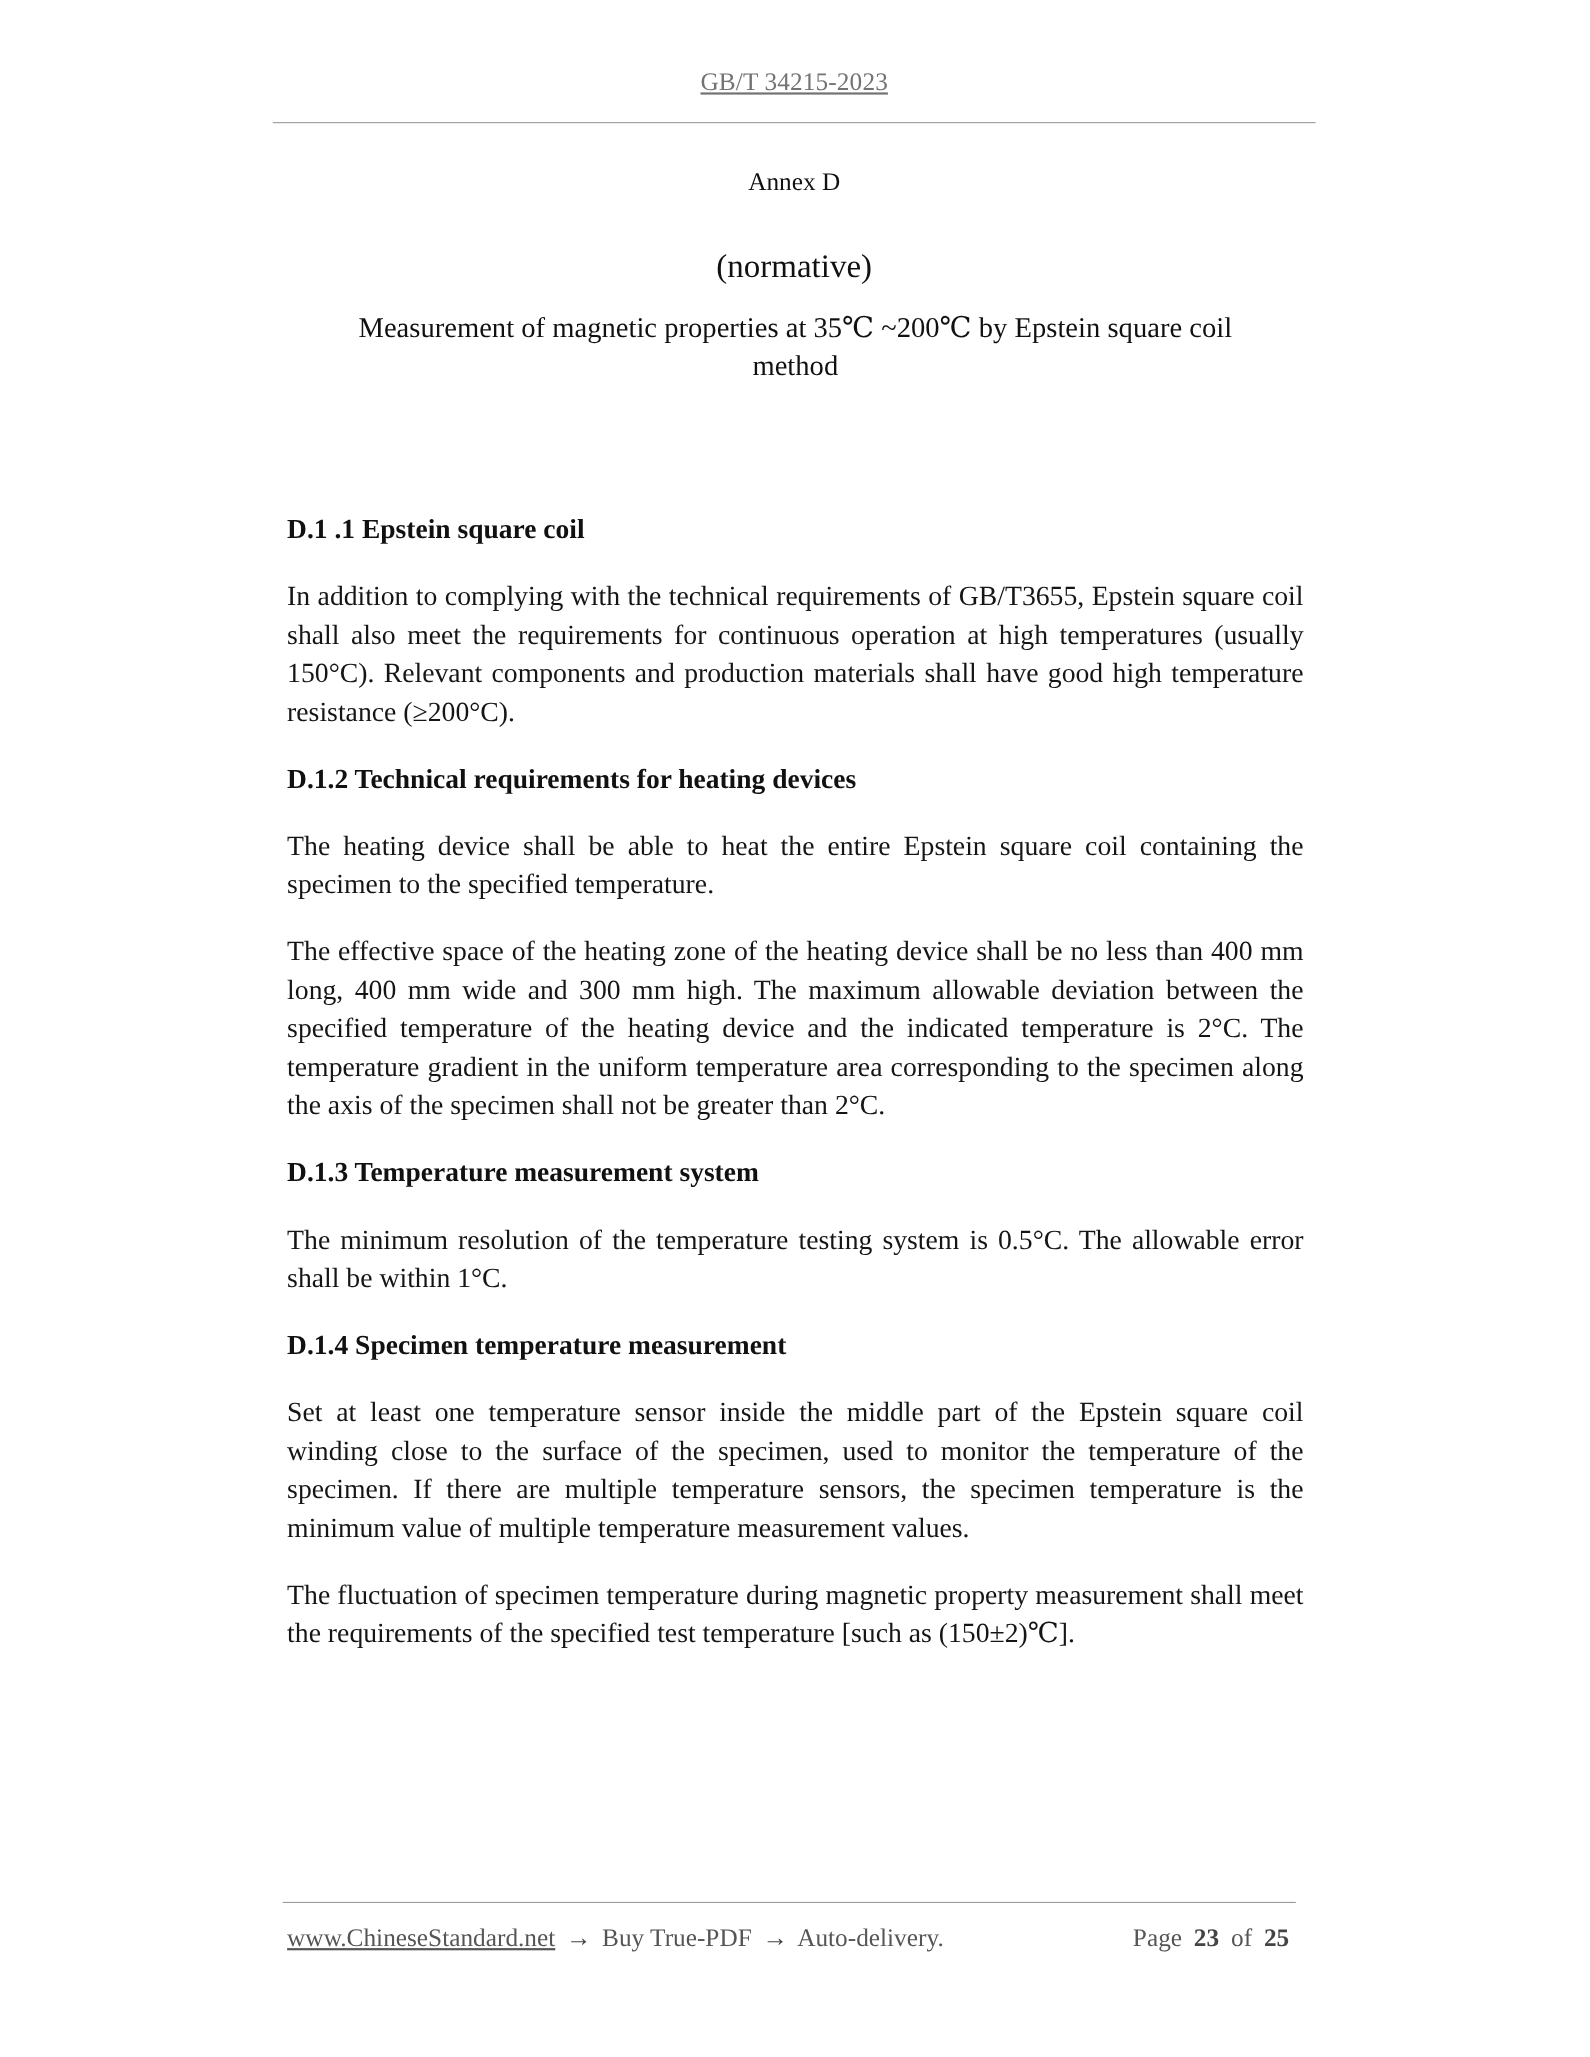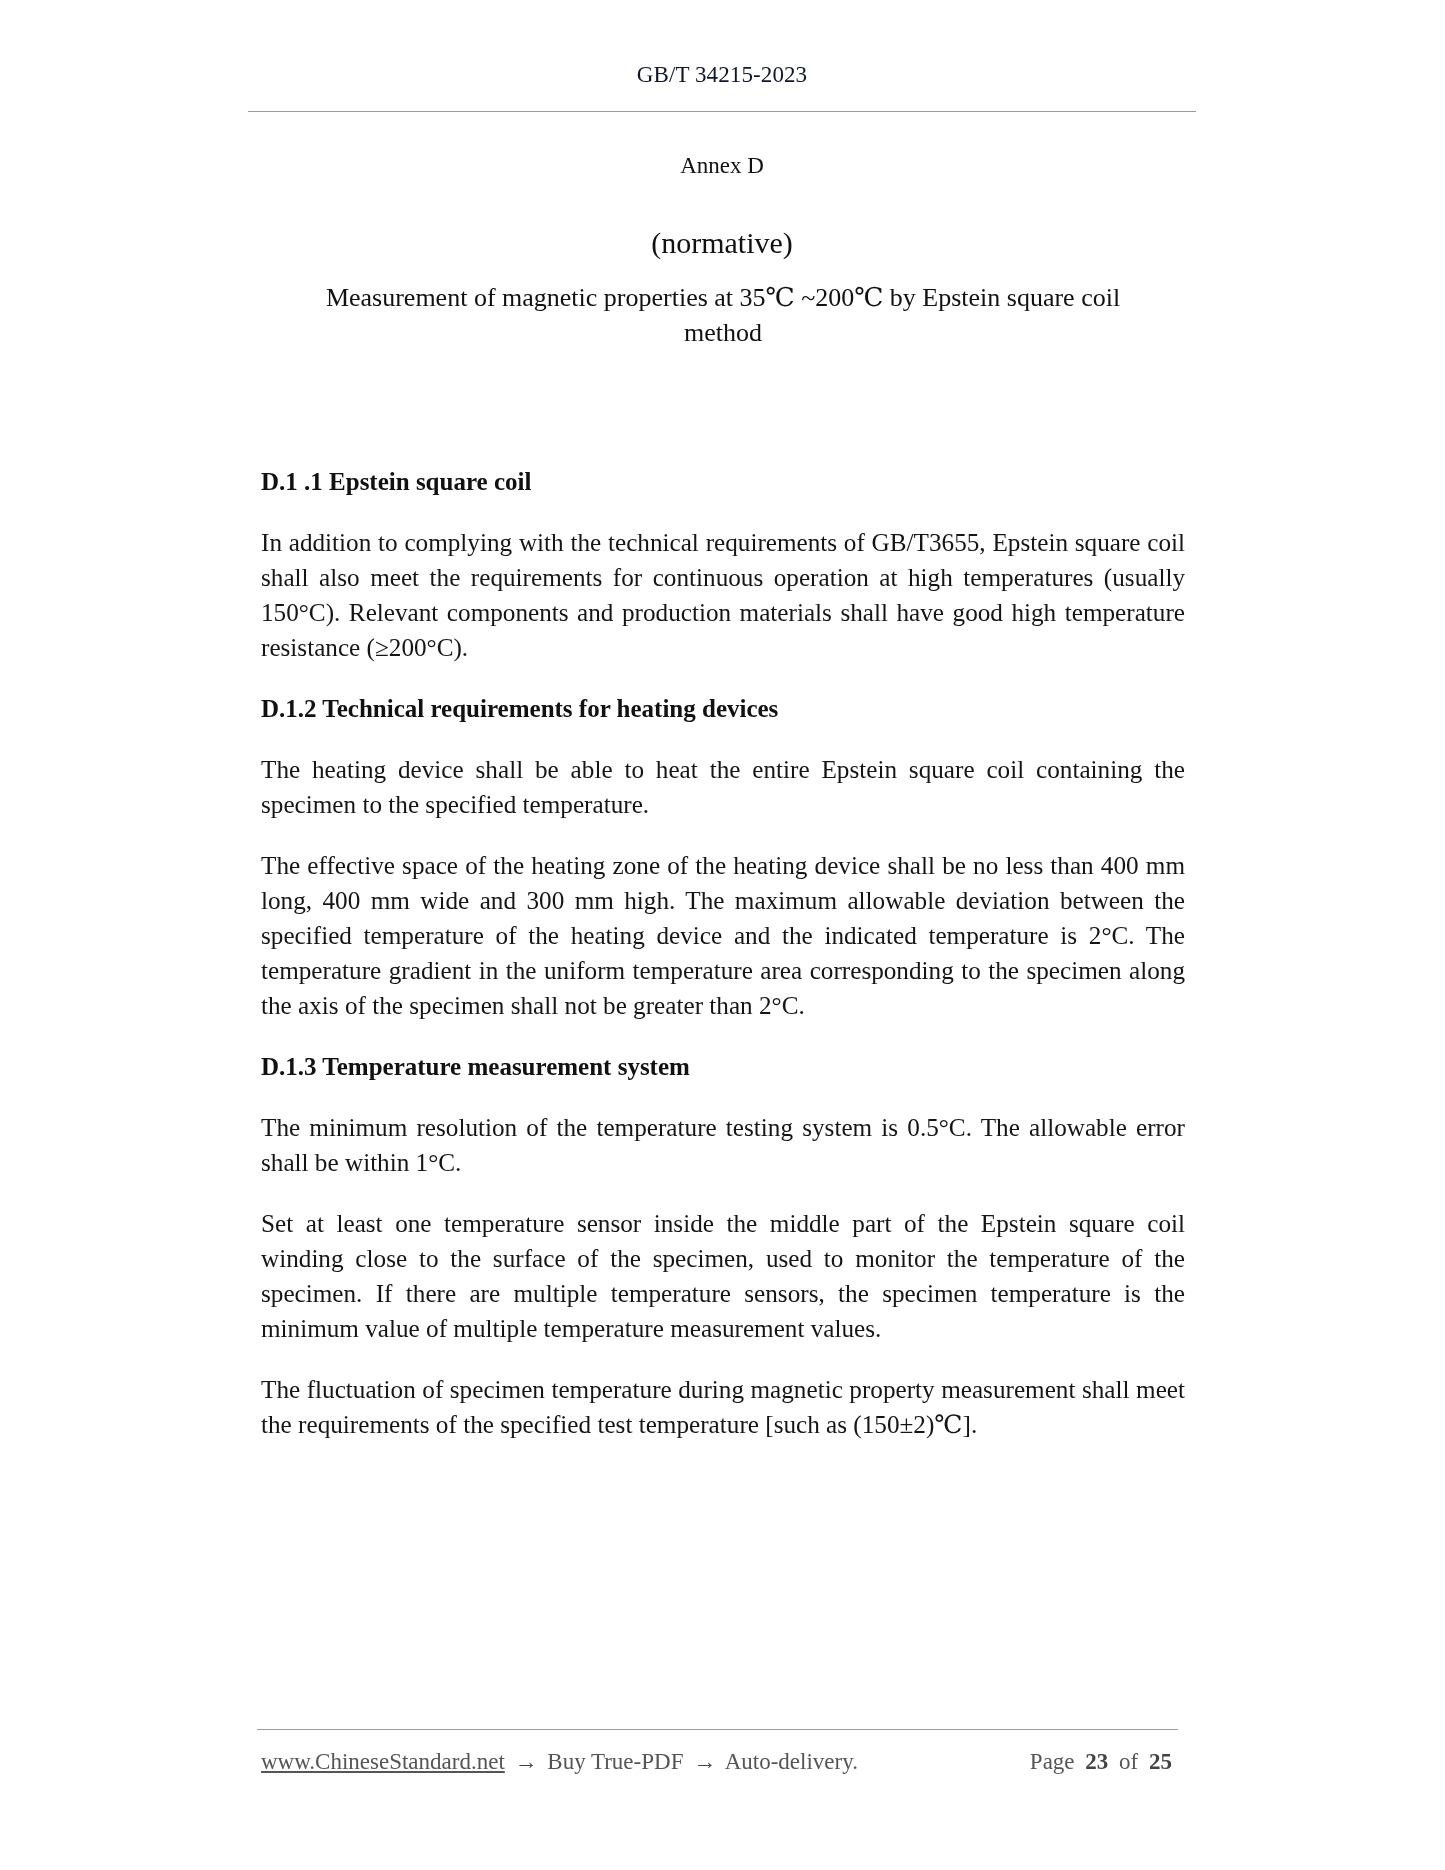--- a/index.html
+++ b/index.html
@@ -15,22 +15,23 @@
       font-family: "Liberation Serif", "DejaVu Serif", serif;
       color: #111111;
     }
     .page-header {
       position: absolute;
       left: 248px;
       top: 62px;
       width: 948px;
       text-align: center;
       font-size: 23px;
-      color: #0f172a;
+      color: #737373;
       letter-spacing: 0.1px;
+      text-decoration: underline;
     }
     .header-rule {
       position: absolute;
       left: 248px;
       top: 111px;
       width: 948px;
       height: 0;
       border-top: 1.5px solid #9a9a9a;
     }
     .annex-title {
@@ -144,20 +145,21 @@
   <h3 class="heading gap-h1">D.1 .1 Epstein square coil</h3>
   <p class="para gap-p">In addition to complying with the technical requirements of GB/T3655, Epstein square coil shall also meet the requirements for continuous operation at high temperatures (usually 150°C). Relevant components and production materials shall have good high temperature resistance (≥200°C).</p>
 
   <h3 class="heading gap-h1">D.1.2 Technical requirements for heating devices</h3>
   <p class="para gap-p">The heating device shall be able to heat the entire Epstein square coil containing the specimen to the specified temperature.</p>
   <p class="para gap-p">The effective space of the heating zone of the heating device shall be no less than 400 mm long, 400 mm wide and 300 mm high. The maximum allowable deviation between the specified temperature of the heating device and the indicated temperature is 2°C. The temperature gradient in the uniform temperature area corresponding to the specimen along the axis of the specimen shall not be greater than 2°C.</p>
 
   <h3 class="heading gap-h1">D.1.3 Temperature measurement system</h3>
   <p class="para gap-p">The minimum resolution of the temperature testing system is 0.5°C. The allowable error shall be within 1°C.</p>
 
+  <h3 class="heading gap-h1">D.1.4 Specimen temperature measurement</h3>
   <p class="para gap-p">Set at least one temperature sensor inside the middle part of the Epstein square coil winding close to the surface of the specimen, used to monitor the temperature of the specimen. If there are multiple temperature sensors, the specimen temperature is the minimum value of multiple temperature measurement values.</p>
   <p class="para gap-p">The fluctuation of specimen temperature during magnetic property measurement shall meet the requirements of the specified test temperature [such as (150±2)℃].</p>
 </div>
 
 <div class="footer-rule"></div>
 
 <div class="footer">
   <div class="footer-left">
     <a class="footer-link">www.ChineseStandard.net</a>
     <span class="arrow">→</span>

